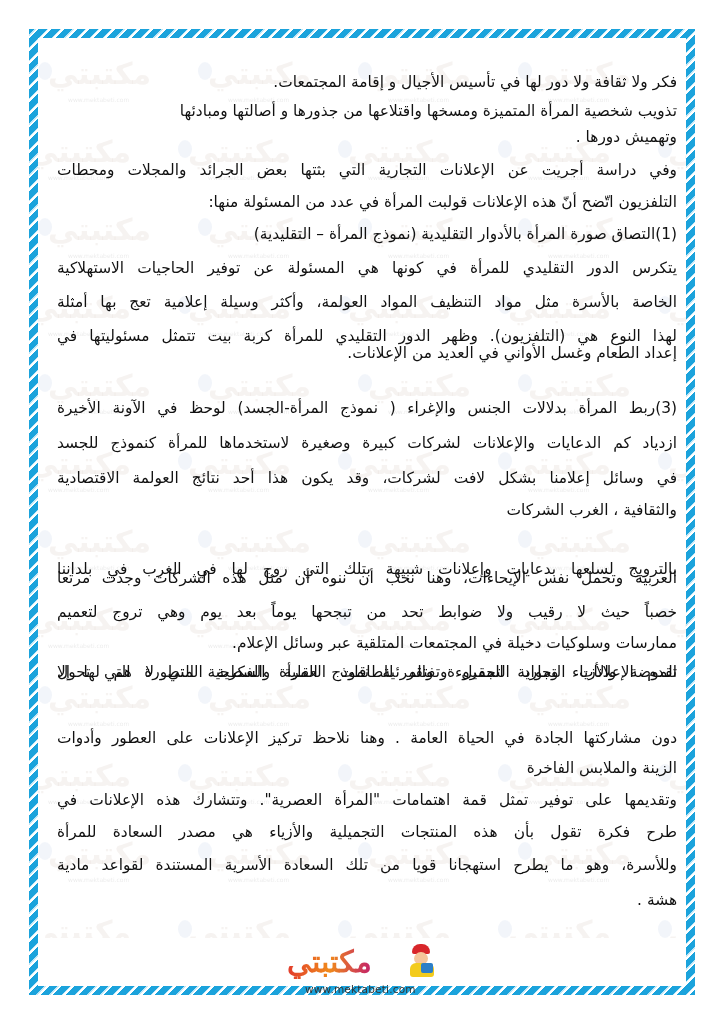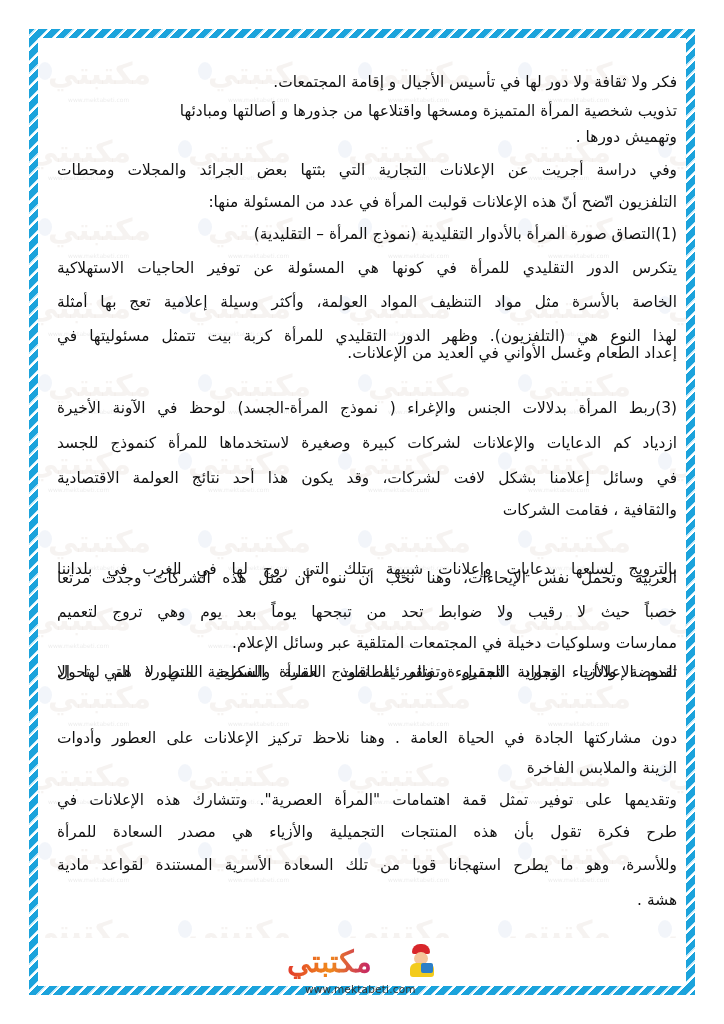--- a/index.html
+++ b/index.html
@@ -152,21 +152,21 @@
   <div class="line just" style="top:100px">وفي دراسة أجريت عن  الإعلانات التجارية التي بثتها بعض الجرائد والمجلات ومحطات</div>
   <div class="line" style="top:132px">التلفزيون  اتّضح  أنّ هذه  الإعلانات قولبت المرأة في عدد من المسئولة منها:</div>
   <div class="line" style="top:164px"> (1)التصاق صورة المرأة بالأدوار التقليدية (نموذج المرأة – التقليدية)</div>
   <div class="line just" style="top:198px">يتكرس الدور التقليدي للمرأة في كونها هي المسئولة عن توفير الحاجيات الاستهلاكية</div>
   <div class="line just" style="top:232px">الخاصة بالأسرة مثل مواد التنظيف المواد العولمة، وأكثر وسيلة إعلامية تعج بها أمثلة</div>
   <div class="line just" style="top:266px">لهذا النوع هي (التلفزيون). وظهر الدور التقليدي للمرأة كربة بيت تتمثل مسئوليتها في</div>
   <div class="line" style="top:283px">إعداد الطعام وغسل الأواني في العديد من الإعلانات.</div>
   <div class="line just" style="top:338px"> (3)ربط المرأة بدلالات الجنس والإغراء ( نموذج المرأة-الجسد) لوحظ في الآونة الأخيرة</div>
   <div class="line just" style="top:373px">ازدياد كم الدعايات والإعلانات لشركات كبيرة وصغيرة لاستخدماها للمرأة كنموذج للجسد</div>
   <div class="line just" style="top:408px">في وسائل إعلامنا بشكل لافت لشركات، وقد يكون هذا أحد نتائج العولمة الاقتصادية</div>
-  <div class="line" style="top:440px">والثقافية ، فقامت الشركات</div>
+  <div class="line" style="top:440px">والثقافية ، الغرب الشركات</div>
   <div class="line just" style="top:499px">بالترويج لسلعها بدعايات وإعلانات شبيهة بتلك التي روج لها في الغرب في بلداننا</div>
   <div class="line just" style="top:508px">العربية وتحمل نفس الإيحاءات، وهنا نحب أن ننوه أن مثل هذه الشركات وجدت مرتعا</div>
   <div class="line just" style="top:542px">خصباً حيث لا رقيب ولا ضوابط تحد من تبجحها يوماً بعد يوم وهي تروج لتعميم</div>
   <div class="line" style="top:573px">ممارسات وسلوكيات دخيلة في المجتمعات المتلقية عبر وسائل الإعلام.</div>
   <div class="line just" style="top:602px">تقدم الإعلانات التجارية المقروءة والمرئية نموذج المرأة السطحية التي لا هم لها إلا</div>
   <div class="line just" style="top:602px">الموضة والأزياء ومواد التجميل وتفتقر للطاقات العقلية والفكرية المتطورة التي تحول</div>
   <div class="line just" style="top:668px">دون مشاركتها الجادة في الحياة العامة . وهنا نلاحظ تركيز الإعلانات على العطور وأدوات</div>
   <div class="line" style="top:698px">الزينة والملابس الفاخرة</div>
   <div class="line just" style="top:730px">وتقديمها على توفير تمثل قمة اهتمامات "المرأة العصرية". وتتشارك هذه الإعلانات في</div>
   <div class="line just" style="top:762px">طرح فكرة تقول بأن هذه المنتجات التجميلية والأزياء هي مصدر السعادة للمرأة</div>

